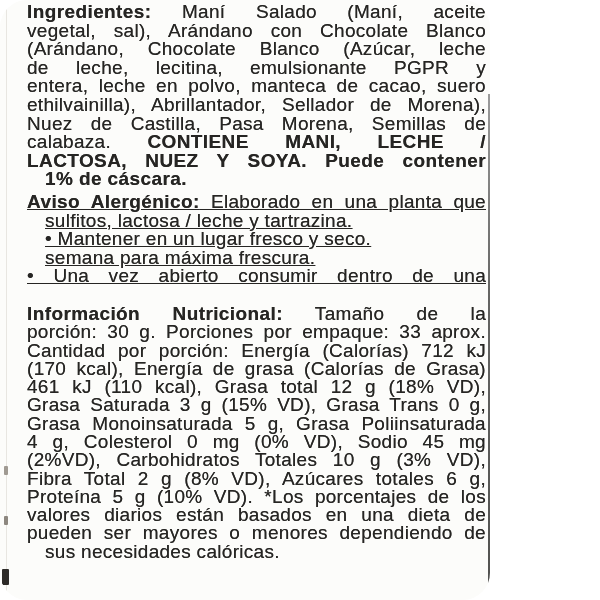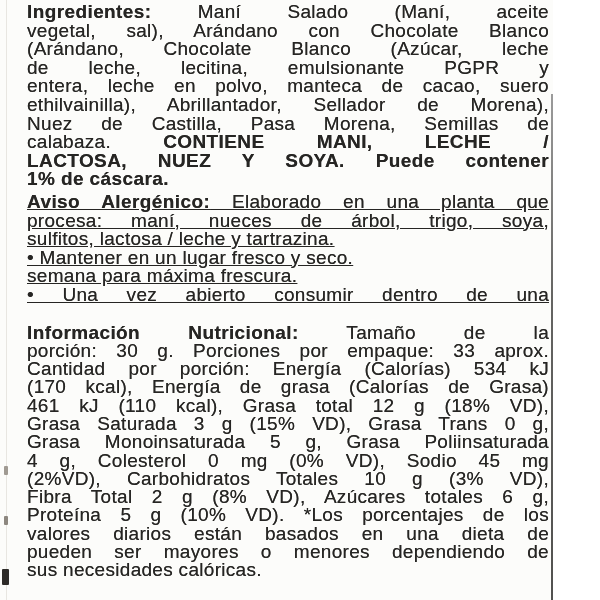--- a/index.html
+++ b/index.html
@@ -3,43 +3,45 @@
 <meta charset="utf-8">
 <style>
   html, body { margin: 0; padding: 0; }
   body {
     width: 600px; height: 600px;
     background: #ffffff;
     font-family: "Liberation Sans", "DejaVu Sans", sans-serif;
   }
   .label-photo {
     position: relative;
-    width: 553px; height: 600px;
+    width: 490px; height: 600px;
     overflow: hidden;
     background: #fcfcfa;
     box-sizing: border-box;
     padding: 3px 4px 0 27px;
     color: #262523;
+    border-radius: 27px;
   }
   .section { display: block; }
   .sec-ingredients   { margin-bottom: 4px; }
   .sec-allergen      { margin-bottom: 19px; text-decoration: underline; }
   .line {
     font-size: 19px;
     line-height: 18.6px;
     letter-spacing: 0.3px;
     text-align: justify;
     text-align-last: justify;
     white-space: normal;
     text-shadow: 0 0 0.6px rgba(38,37,35,0.75);
   }
   .sec-nutrition .line { line-height: 18.3px; }
   .line.last {
     text-align: right;
     text-align-last: left;
+    margin-left: 18px;
   }
   .b { font-weight: 700; letter-spacing: 0.4px; }
   
   .left-edge-line {
     position: absolute; left: 6px; top: 0;
     width: 1px; height: 600px;
     background: #e8e6e1;
   }
   .edge-mark { position: absolute; border-radius: 1px; }
   .edge-mark.m1 { left: 4px; top: 466px; width: 4px; height: 9px;  background: #a09a92; }
@@ -69,30 +71,29 @@
         <div class="line"><span>de leche, lecitina, emulsionante PGPR y</span></div>
         <div class="line"><span>entera, leche en polvo, manteca de cacao, suero</span></div>
         <div class="line"><span>ethilvainilla), Abrillantador, Sellador de Morena),</span></div>
         <div class="line"><span>Nuez de Castilla, Pasa Morena, Semillas de</span></div>
         <div class="line"><span>calabaza. </span><span class="b">CONTIENE MANI, LECHE /</span></div>
         <div class="line"><span class="b">LACTOSA, NUEZ Y SOYA. Puede contener</span></div>
         <div class="line last"><span class="b">1% de cáscara.</span></div>
       </div>
       <div class="section sec-allergen">
         <div class="line"><span class="b">Aviso Alergénico:</span><span> Elaborado en una planta que</span></div>
-        <div class="line"><span>procesa: maní, nueces de árbol, trigo, soya,</span></div>
         <div class="line last"><span>sulfitos, lactosa / leche y tartrazina.</span></div>
         <div class="line last"><span>• Mantener en un lugar fresco y seco.</span></div>
         <div class="line last"><span>semana para máxima frescura.</span></div>
         <div class="line"><span>• Una vez abierto consumir dentro de una</span></div>
       </div>
       <div class="section sec-nutrition">
         <div class="line"><span class="b">Información Nutricional:</span><span> Tamaño de la</span></div>
         <div class="line"><span>porción: 30 g. Porciones por empaque: 33 aprox.</span></div>
-        <div class="line"><span>Cantidad por porción: Energía (Calorías) 534 kJ</span></div>
+        <div class="line"><span>Cantidad por porción: Energía (Calorías) 712 kJ</span></div>
         <div class="line"><span>(170 kcal), Energía de grasa (Calorías de Grasa)</span></div>
         <div class="line"><span>461 kJ (110 kcal), Grasa total 12 g (18% VD),</span></div>
         <div class="line"><span>Grasa Saturada 3 g (15% VD), Grasa Trans 0 g,</span></div>
         <div class="line"><span>Grasa Monoinsaturada 5 g, Grasa Poliinsaturada</span></div>
         <div class="line"><span>4 g, Colesterol 0 mg (0% VD), Sodio 45 mg</span></div>
         <div class="line"><span>(2%VD), Carbohidratos Totales 10 g (3% VD),</span></div>
         <div class="line"><span>Fibra Total 2 g (8% VD), Azúcares totales 6 g,</span></div>
         <div class="line"><span>Proteína 5 g (10% VD). *Los porcentajes de los</span></div>
         <div class="line"><span>valores diarios están basados en una dieta de</span></div>
         <div class="line"><span>pueden ser mayores o menores dependiendo de</span></div>

